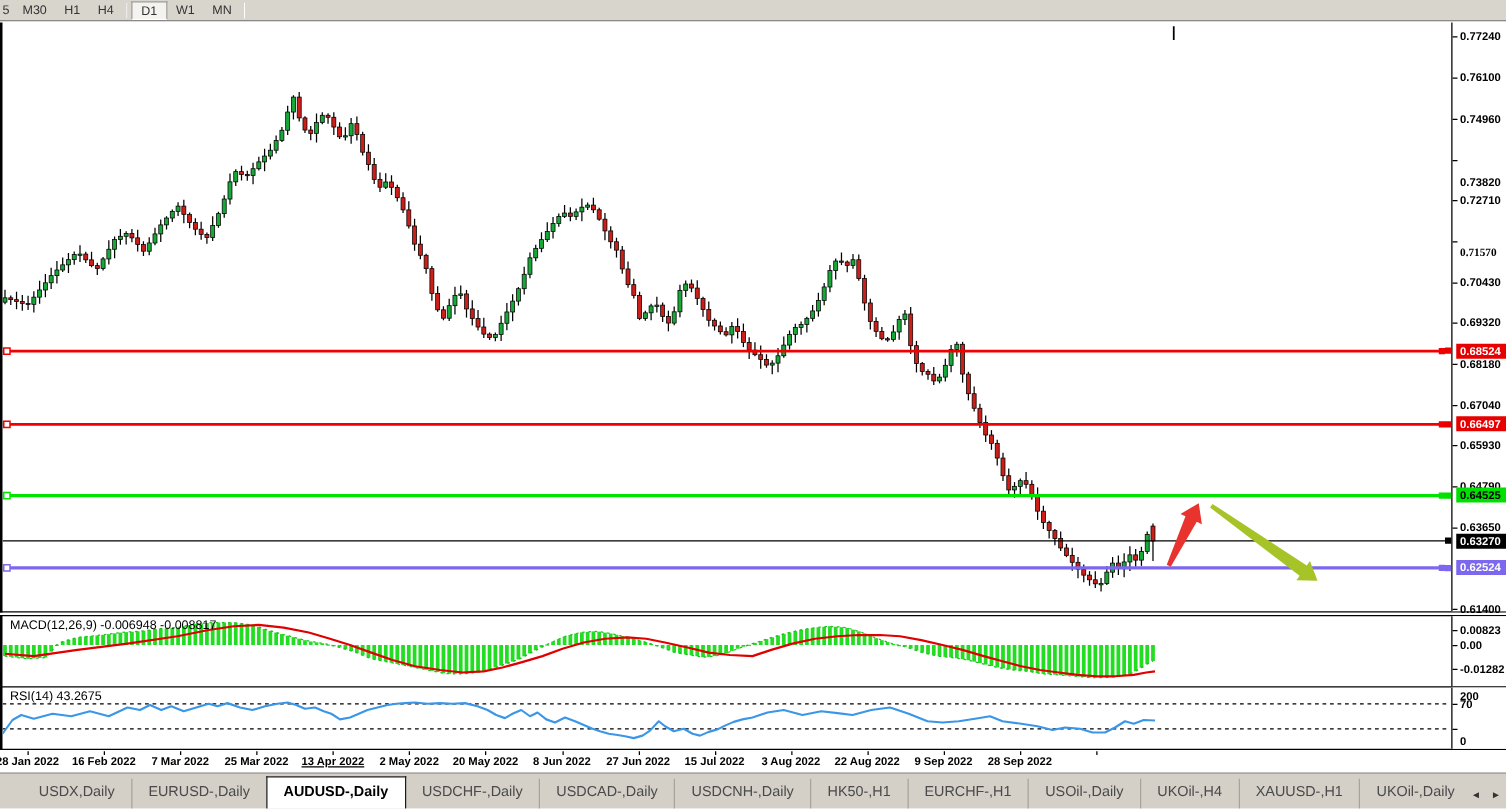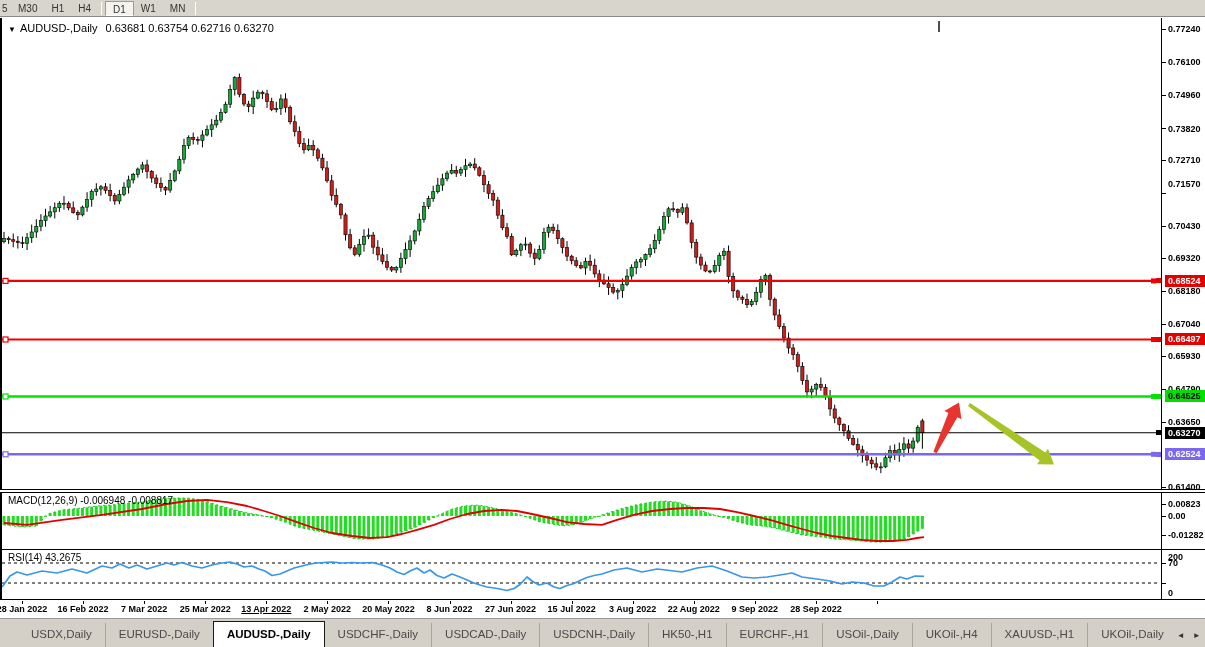--- a/index.html
+++ b/index.html
@@ -477,36 +477,33 @@
         <rect x="1" y="375.98554913294794" width="5" height="5" fill="#fff" stroke="#00e400" stroke-width="1.2"></rect>
         <rect x="1149" y="375.98554913294794" width="5" height="5" fill="#00e400"></rect>
         <line x1="0" y1="414.75722543352583" x2="1157" y2="414.75722543352583" stroke="#000000" stroke-width="1"></line>
         <line x1="0" y1="436.3179190751444" x2="1157" y2="436.3179190751444" stroke="#7b68ee" stroke-width="2.6"></line>
         <rect x="1" y="433.8179190751444" width="5" height="5" fill="#fff" stroke="#7b68ee" stroke-width="1.2"></rect>
         <rect x="1149" y="433.8179190751444" width="5" height="5" fill="#7b68ee"></rect>
         <line x1="937" y1="3" x2="937" y2="14" stroke="#000" stroke-width="1.4"></line>
         <polygon points="934.6,435.3 955.4,399.3 959.5,401.3 957,384.5549132947976 942.4,393.1 946.4,395.0 931.4,433.8" fill="#e8332e"></polygon>
         <polygon points="966.0,388.0 1037.7,442.6 1035.1,446.2 1052,446.5491329479767 1046.0,430.7 1043.4,434.4 968.0,385.1" fill="#a6c428"></polygon>
       </svg>
-    <div id="chart-title" class="overlay-label">
-      <span class="tri">▼</span><span>AUDUSD-,Daily</span><span class="vals">0.63681 0.63754 0.62716 0.63270</span>
-    </div>
     <div class="axis-col" id="main-axis">
         <div class="axis-tick" style="top: 11px;"></div>
         <div class="axis-label" style="top: 6px;">0.77240</div>
         <div class="axis-tick" style="top: 43.948px;"></div>
         <div class="axis-label" style="top: 38.948px;">0.76100</div>
         <div class="axis-tick" style="top: 76.896px;"></div>
         <div class="axis-label" style="top: 71.896px;">0.74960</div>
         <div class="axis-tick" style="top: 109.844px;"></div>
-        <div class="axis-label" style="top: 106px;">0.73820</div>
+        <div class="axis-label" style="top: 123px;">0.73820</div>
         <div class="axis-tick" style="top: 141.925px;"></div>
         <div class="axis-label" style="top: 136.925px;">0.72710</div>
         <div class="axis-tick" style="top: 174.873px;"></div>
-        <div class="axis-label" style="top: 161px;">0.71570</div>
+        <div class="axis-label" style="top: 179px; font-family: Liberation Serif, serif;">0.71570</div>
         <div class="axis-tick" style="top: 207.821px;"></div>
         <div class="axis-label" style="top: 202.821px;">0.70430</div>
         <div class="axis-tick" style="top: 239.902px;"></div>
         <div class="axis-label" style="top: 234.902px;">0.69320</div>
         <div class="axis-tick" style="top: 272.85px;"></div>
         <div class="axis-label" style="top: 267.85px;">0.68180</div>
         <div class="axis-tick" style="top: 305.798px;"></div>
         <div class="axis-label" style="top: 300.798px;">0.67040</div>
         <div class="axis-tick" style="top: 337.879px;"></div>
         <div class="axis-label" style="top: 332.879px;">0.65930</div>

